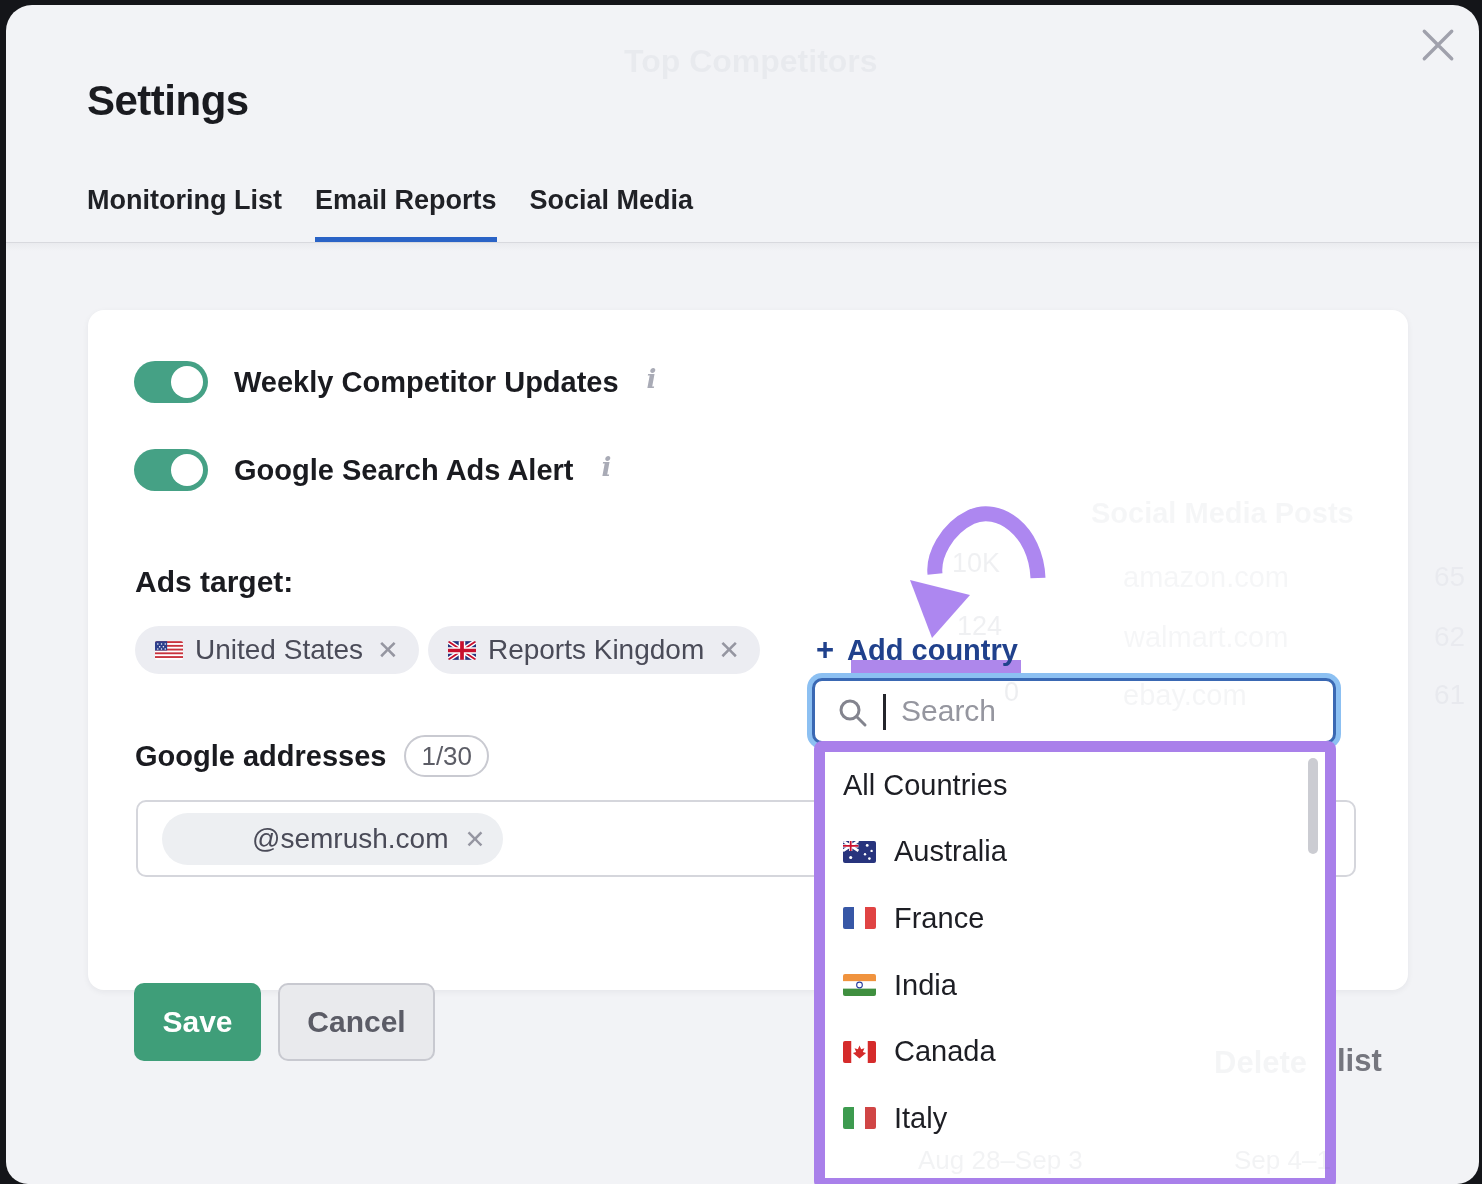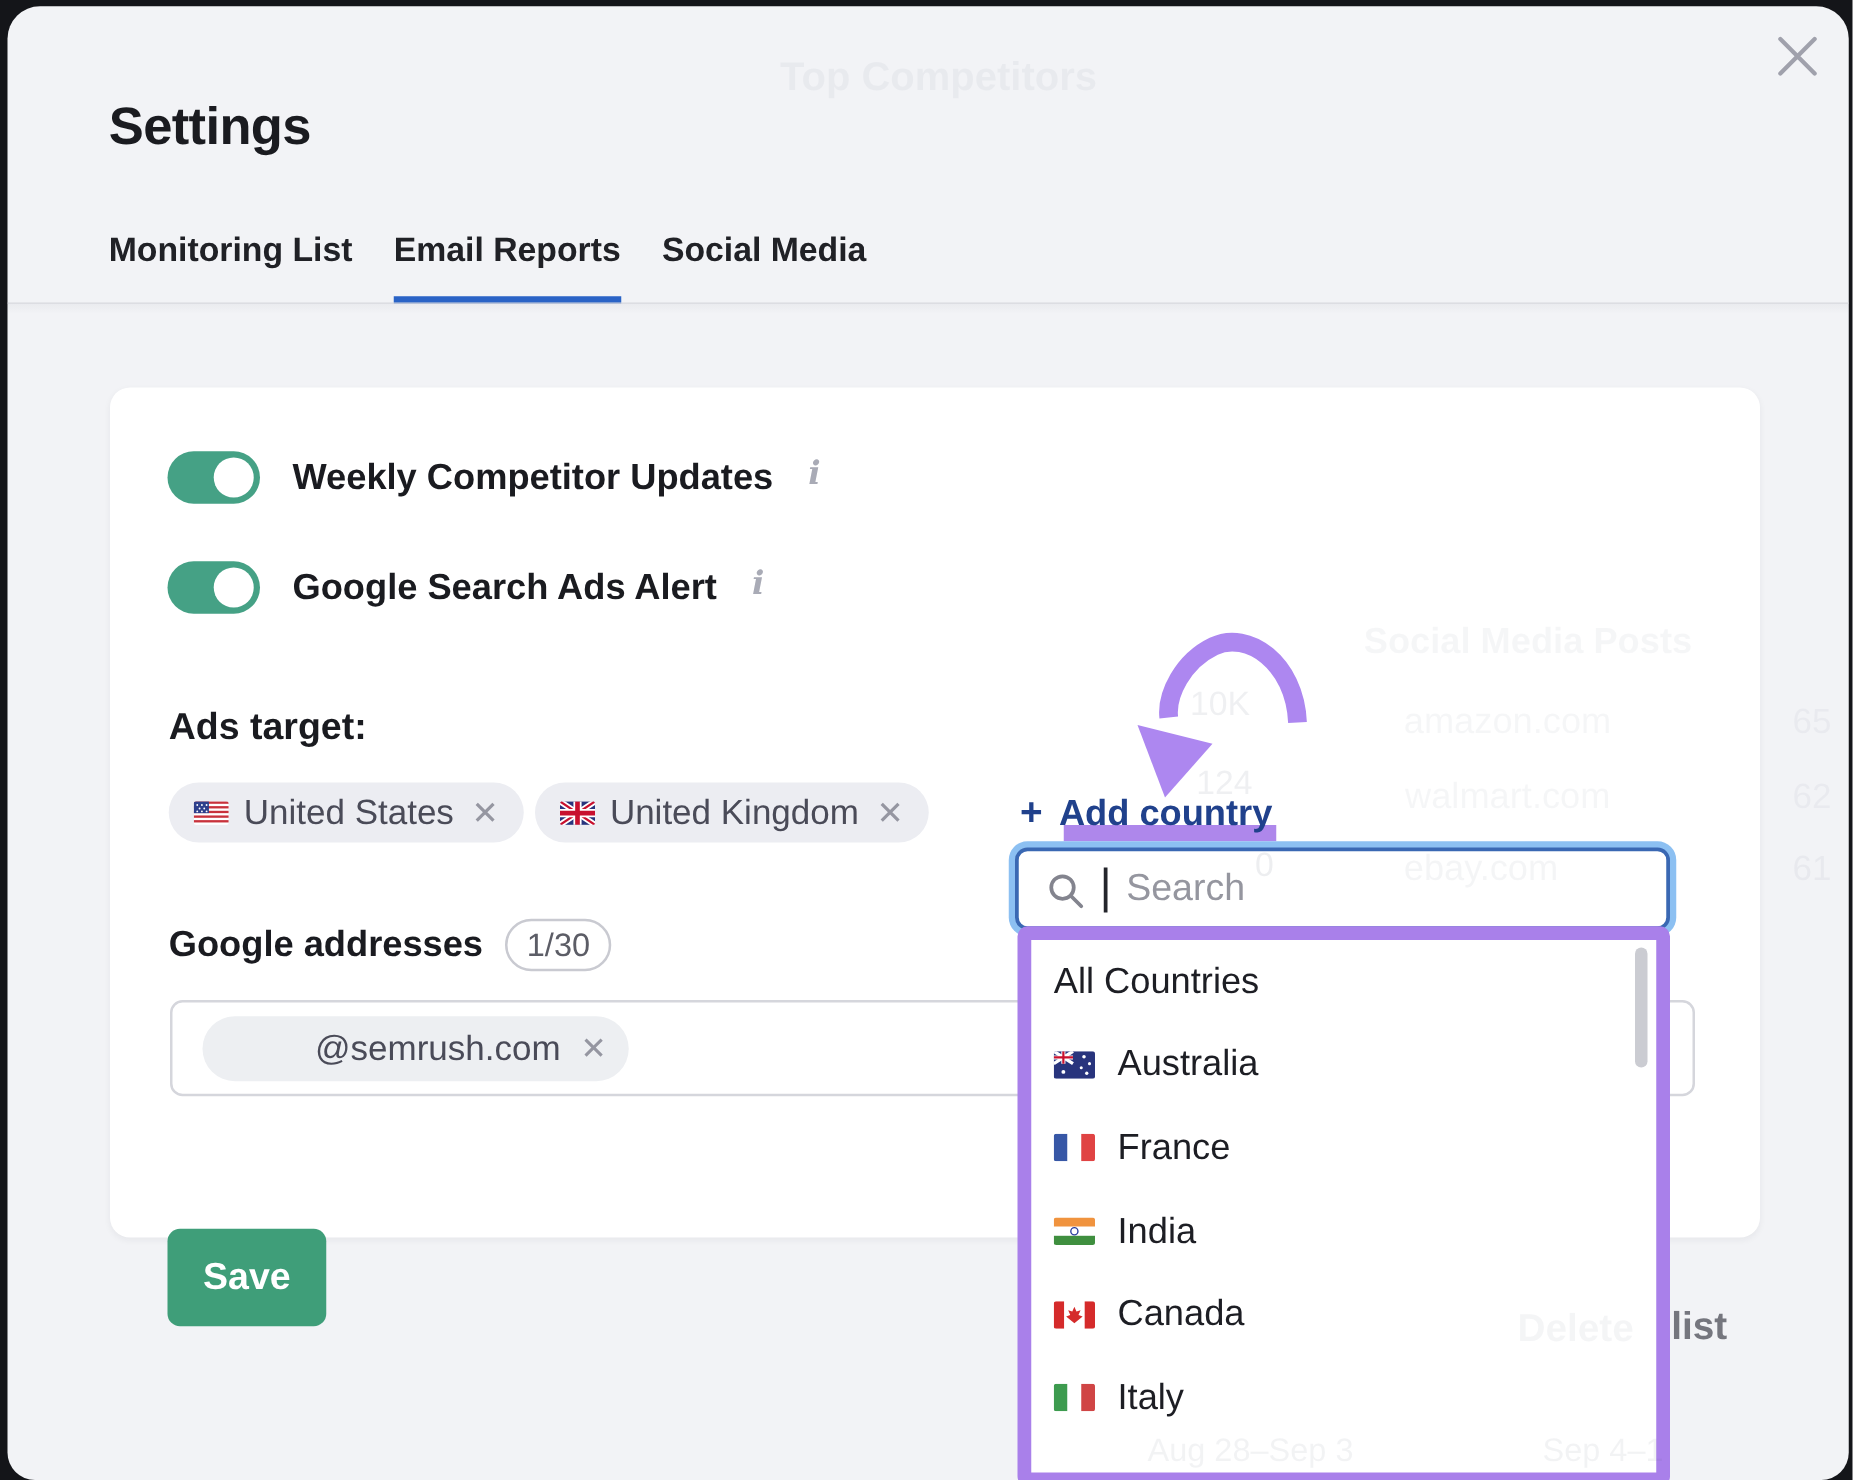--- a/index.html
+++ b/index.html
@@ -214,21 +214,21 @@
       <span class="chip">
         <span class="flag">
           <svg viewBox="0 0 30 20">
             <rect width="30" height="20" fill="#28347d"></rect>
             <path d="M0,0 L30,20 M30,0 L0,20" stroke="#fff" stroke-width="5"></path>
             <path d="M0,0 L30,20 M30,0 L0,20" stroke="#c8102e" stroke-width="2"></path>
             <path d="M15,0 V20 M0,10 H30" stroke="#fff" stroke-width="7"></path>
             <path d="M15,0 V20 M0,10 H30" stroke="#c8102e" stroke-width="4"></path>
           </svg>
         </span>
-        <span>United Kingdom</span>
+        <span>Reports Kingdom</span>
         <span class="chip-x">✕</span>
       </span>
     </div>
 
   <div class="add-underline"></div>
   <div class="add-country">
     <span class="plus">+</span>
     <span class="lbl">Add country</span>
   </div>
 
@@ -243,20 +243,21 @@
   </div>
 
   <div class="email-input">
     <span class="email-chip">
       <span>@semrush.com</span>
       <span class="chip-x">✕</span>
     </span>
   </div>
 
   <button class="btn btn-save">Save</button>
+  <button class="btn btn-cancel">Cancel</button>
 
   <div class="searchbox">
     <svg class="mag" width="32" height="32" viewBox="0 0 32 32">
       <circle cx="13" cy="13" r="9" fill="none" stroke="#83848e" stroke-width="3"></circle>
       <line x1="20" y1="20" x2="28" y2="28" stroke="#83848e" stroke-width="3" stroke-linecap="round"></line>
     </svg>
     <span class="caret"></span>
     <input type="text" value="" placeholder="Search" style="">
   </div>
 

